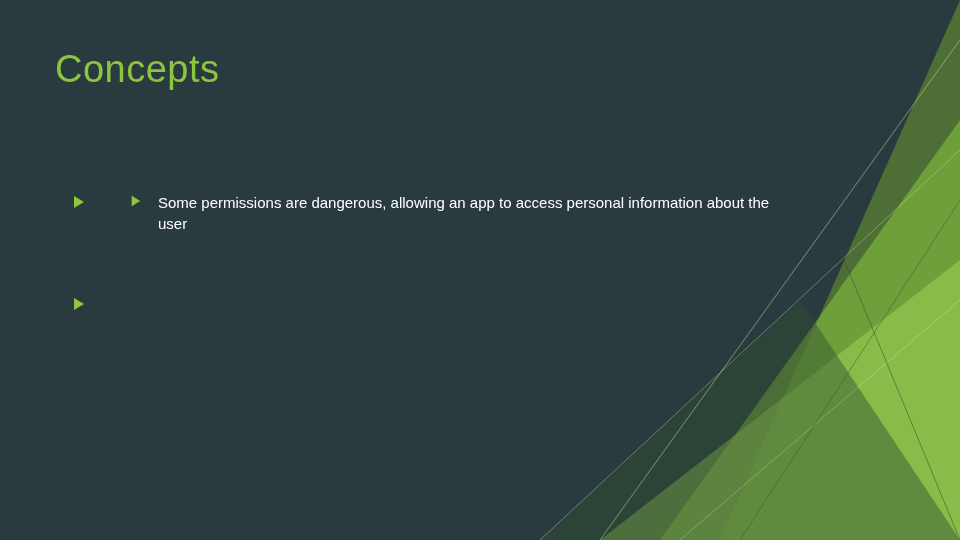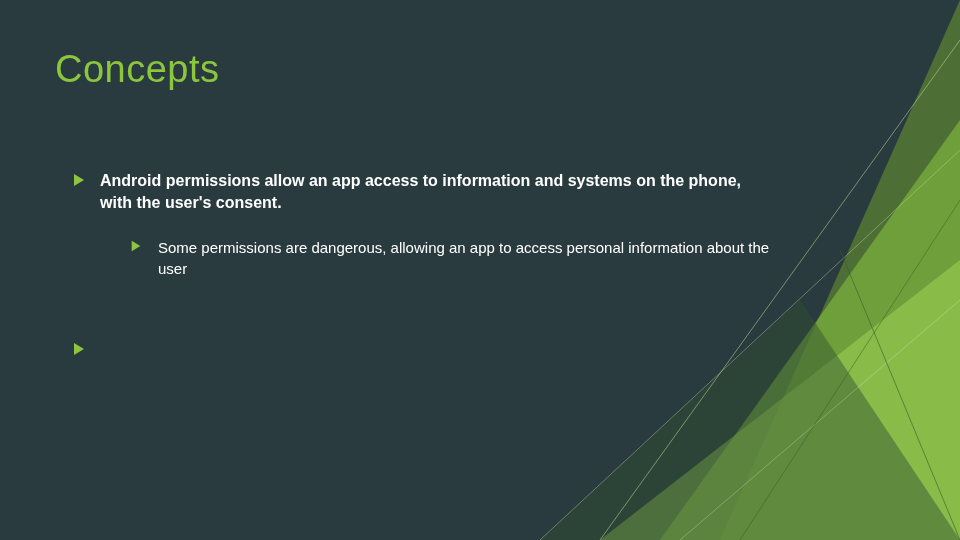--- a/index.html
+++ b/index.html
@@ -78,21 +78,20 @@
   <div class="title">Concepts</div>
 
   <div class="content">
 
     <div class="bullet-l1">
       <span class="arrow-icon">
         <svg width="14" height="14" viewBox="0 0 14 14">
             <polygon points="2,1 12,7 2,13" fill="#8cc63f"></polygon>
           </svg>
       </span>
-      <span>Android permissions allow an app access to information and systems on the phone, with the user's consent.</span>
 
       <div class="bullet-l2">
         <span class="arrow-icon">
           <svg width="12" height="12" viewBox="0 0 14 14">
               <polygon points="2,1 12,7 2,13" fill="#8cc63f"></polygon>
             </svg>
         </span>
         <span>Some permissions are dangerous, allowing an app to access personal information about the user</span>
       </div>
     </div>

